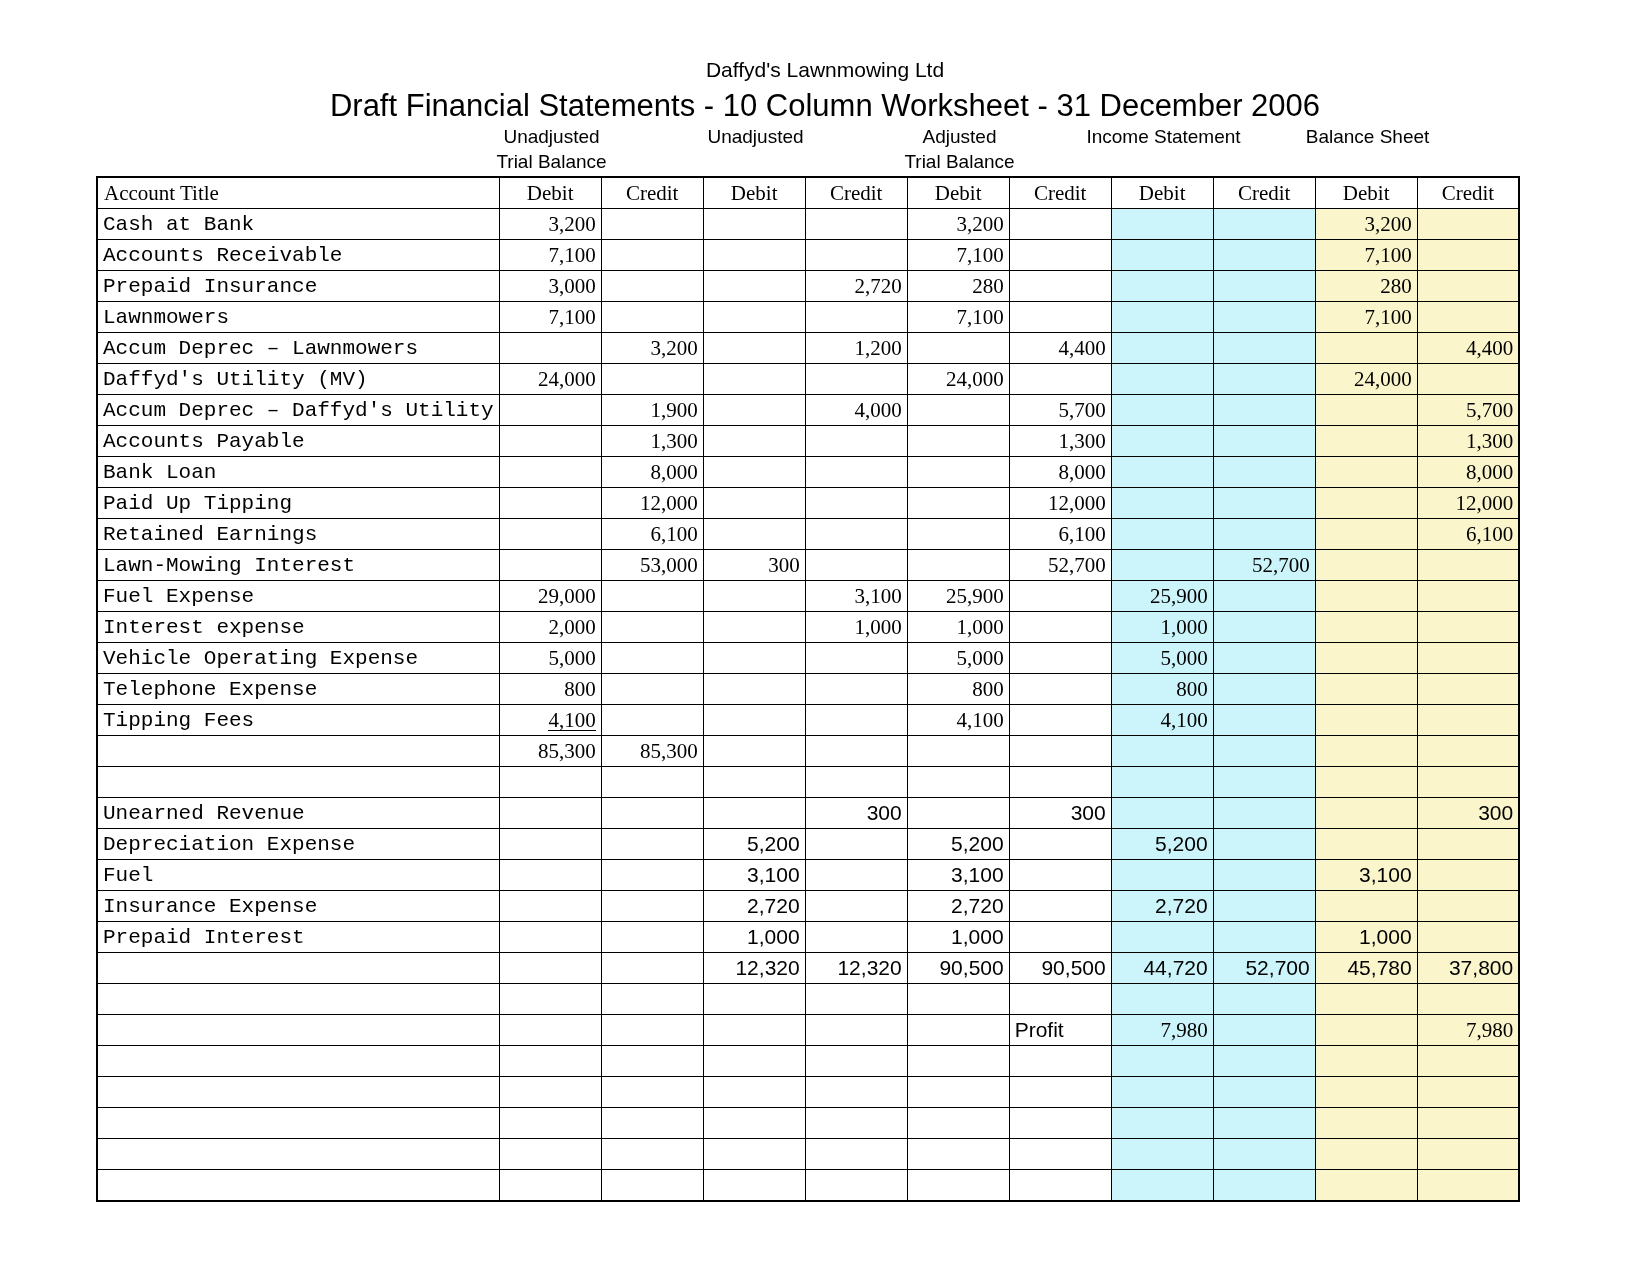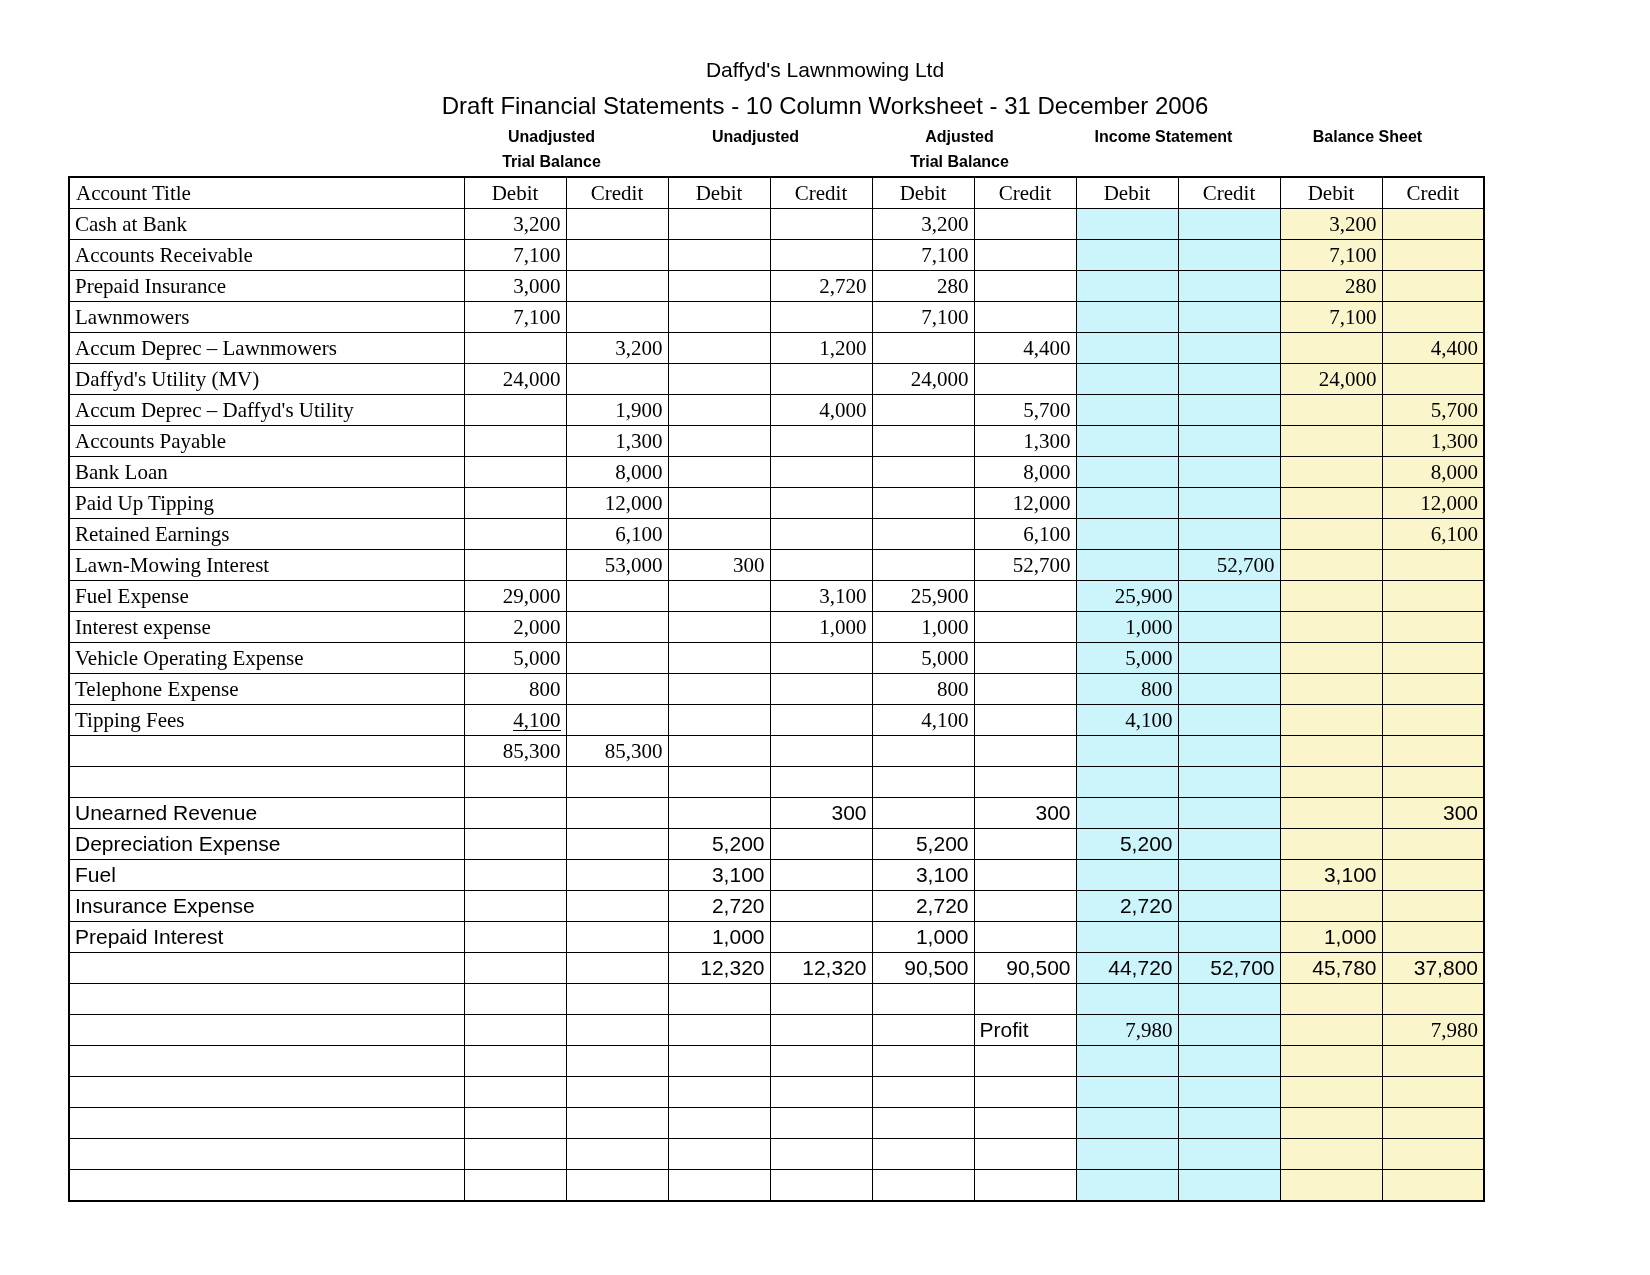--- a/index.html
+++ b/index.html
@@ -28,48 +28,48 @@
     padding-top: 52px;
   }
   .title-line1 {
     font-family: "Liberation Sans", "DejaVu Sans", sans-serif;
     font-size: 21px;
     line-height: 36px;
     font-weight: normal;
   }
   .title-line2 {
     font-family: "Liberation Sans", "DejaVu Sans", sans-serif;
-    font-size: 24px;
+    font-size: 31px;
     line-height: 36px;
     font-weight: normal;
   }
 
   
   .group-band {
     position: relative;
     width: 1415px;
     margin: 0 auto 0 auto;
     height: 52px;
     margin-left: 68px;
   }
   .grp {
     position: absolute;
     font-family: "Liberation Sans", "DejaVu Sans", sans-serif;
-    font-weight: bold;
-    font-size: 16px;
+    font-weight: normal;
+    font-size: 19px;
     text-align: center;
     line-height: 25px;
   }
   .grp .l2 { display: block; }
 
   
   table.ws {
     border-collapse: collapse;
     table-layout: fixed;
-    margin-left: 68px;
+    margin-left: 96px;
     border: 2px solid #000;
     background: #fff;
   }
   table.ws td, table.ws th {
     border: 1px solid #000;
     height: 30px;
     padding: 0 5px;
     font-size: 21px;
     font-weight: normal;
     vertical-align: middle;
@@ -85,20 +85,21 @@
     font-size: 21px;
     font-weight: normal;
     background: #fff;
     height: 31px;
   }
   thead th.h-title { text-align: left; padding-left: 6px; }
 
   td.title {
     text-align: left;
     padding-left: 6px;
+    font-family: Liberation Mono, monospace;
   }
   td.num {
     text-align: right;
     padding-right: 6px;
   }
 
   
   td.is { background: #ccf5fb; }
   td.bs { background: #fbf5cc; }
 

